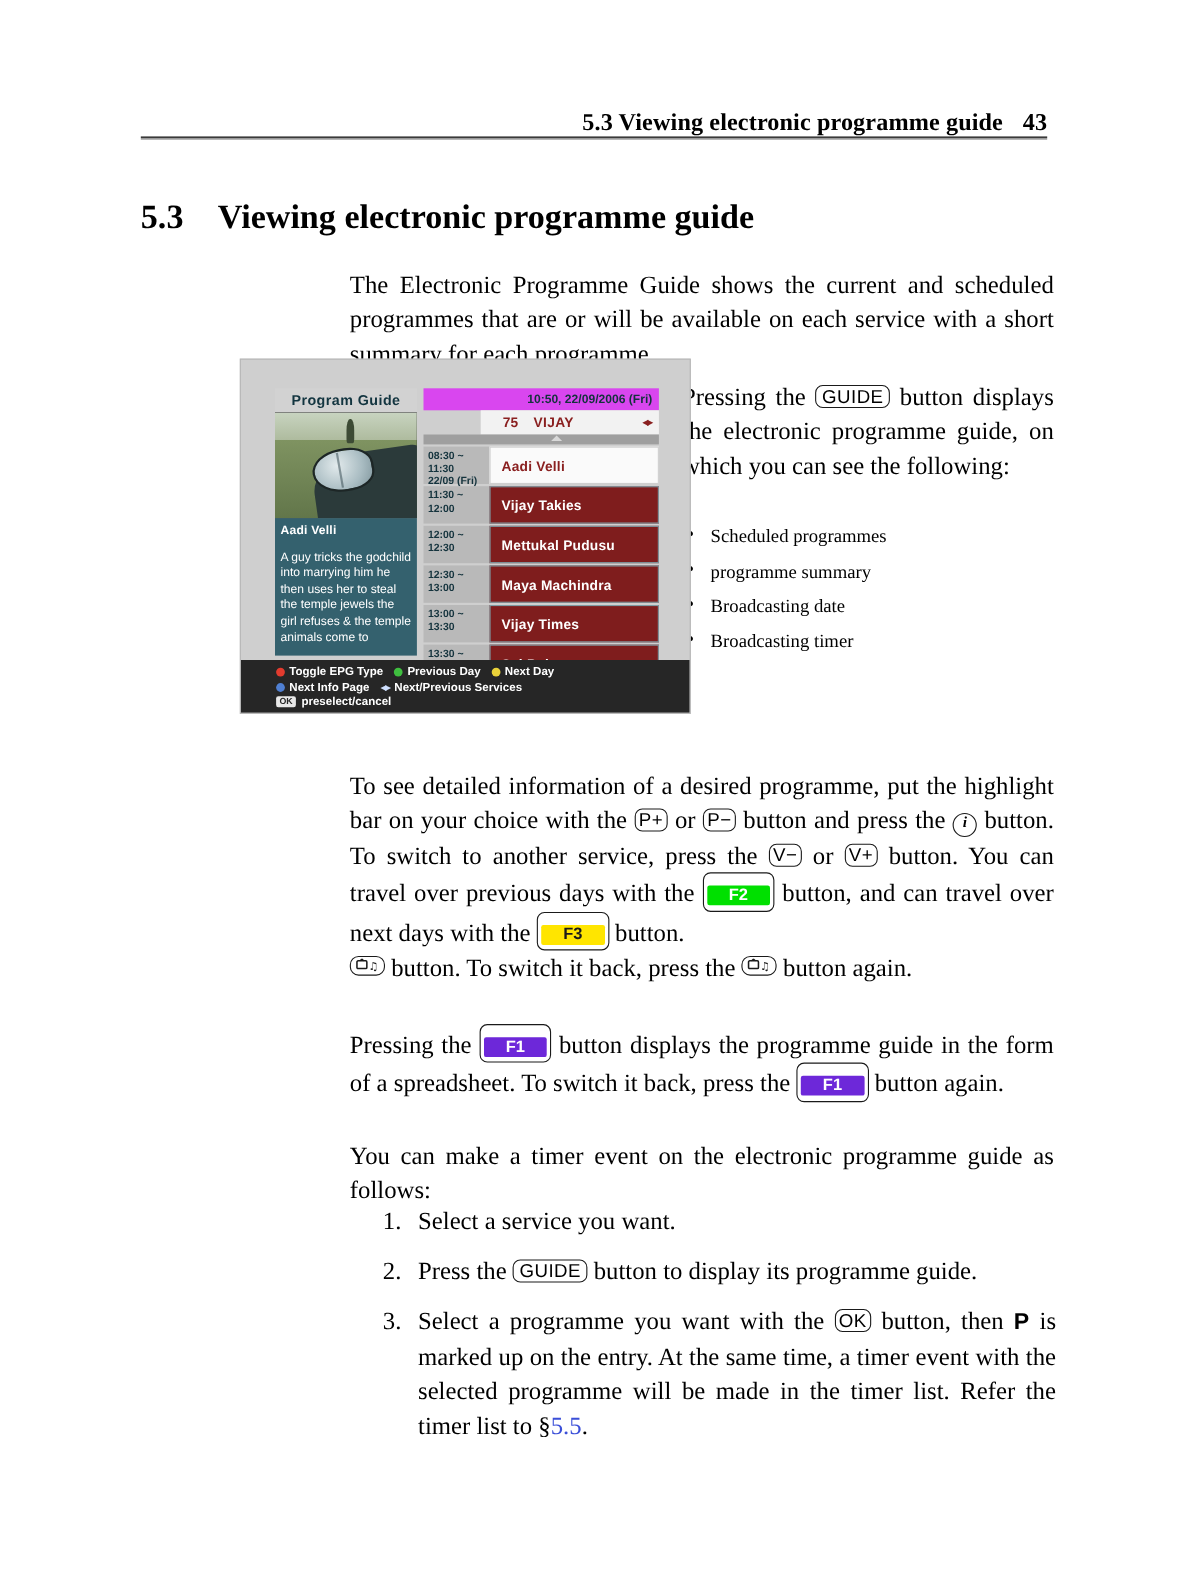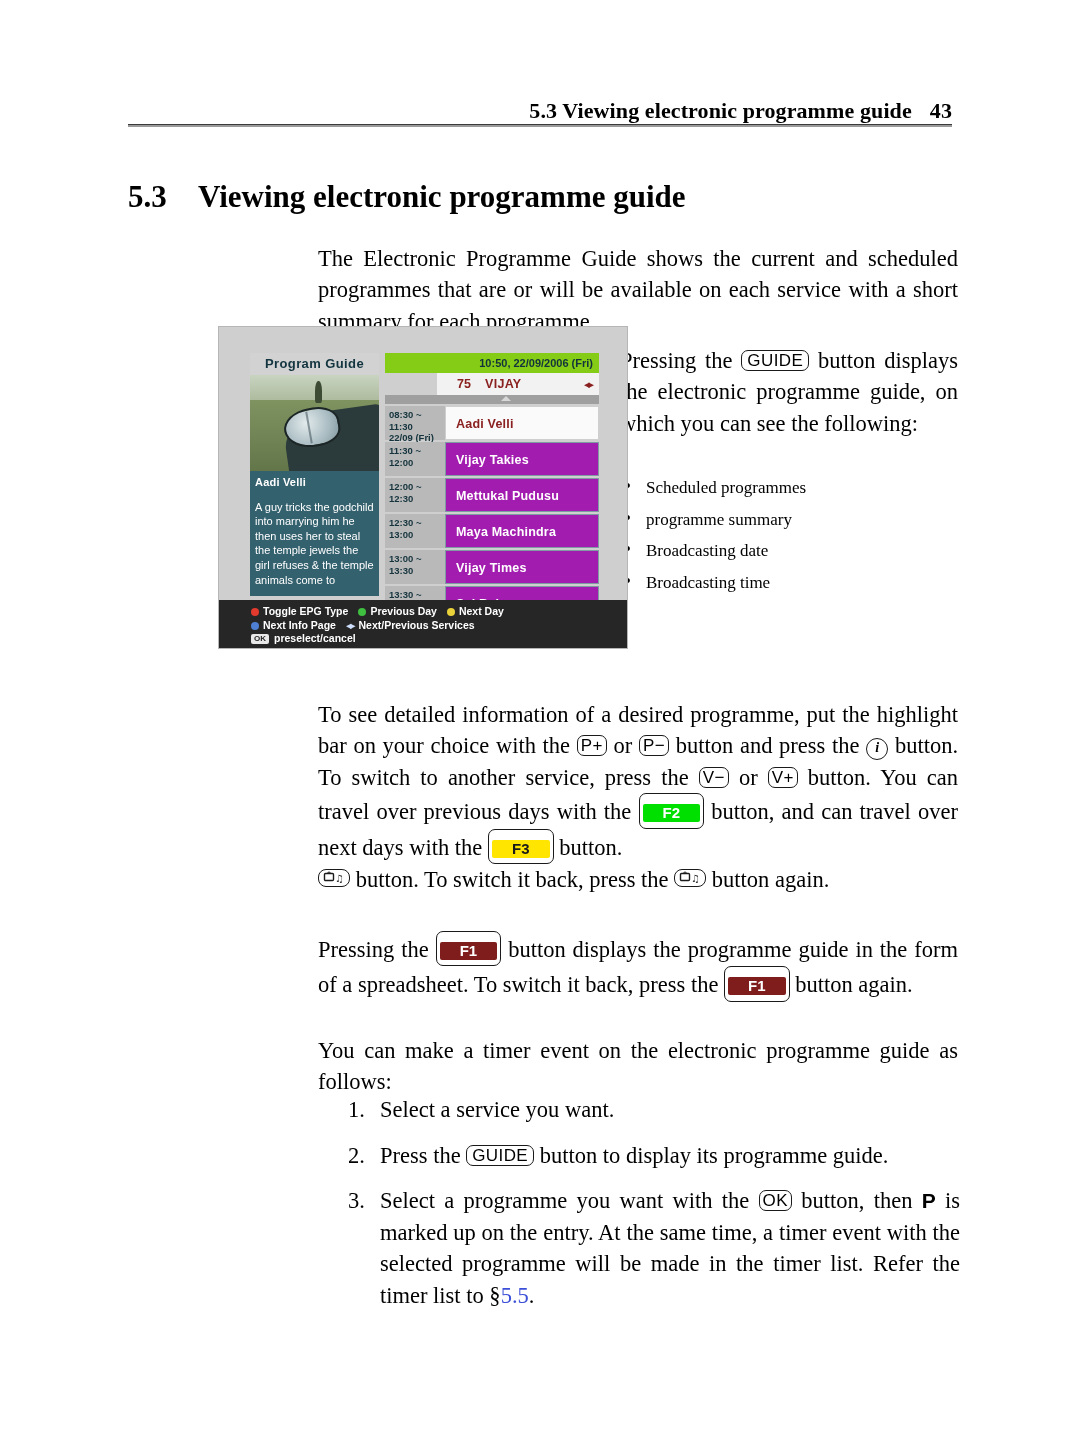--- a/index.html
+++ b/index.html
@@ -172,21 +172,21 @@
     display: inline-block;
     font-family: "Liberation Sans", sans-serif;
     font-weight: bold;
     font-size: 15px;
     line-height: 18px;
     padding: 0 20px;
     border-radius: 2px;
   }
   .chip-green { background: #00e000; color: #ffffff; }
   .chip-yellow{ background: #ffe500; color: #1a1a1a; }
-  .chip-red   { background: #7f1d1d; color: #ffffff; }
+  .chip-red   { background: #6d28d9; color: #ffffff; }
 
   .key-av {
     display: inline-block;
     border: 1.6px solid #1a1a1a;
     border-radius: 8px;
     padding: 1px 4px 0 4px;
     vertical-align: 1px;
     background: #fff;
     line-height: 0;
   }
@@ -282,21 +282,21 @@
   
   #epg-right {
     position: absolute;
     left: 166px;
     top: 26px;
     right: 28px;
     bottom: 52px;
   }
   #epg-clock {
     height: 20px;
-    background: #84cc16;
+    background: #d946ef;
     color: #13323c;
     font-size: 11px;
     font-weight: bold;
     text-align: right;
     line-height: 20px;
     padding-right: 6px;
     box-sizing: border-box;
   }
   #epg-service {
     height: 22px;
@@ -339,21 +339,21 @@
     color: #14333d;
     font-size: 9.5px;
     font-weight: bold;
     padding: 3px 0 0 4px;
     box-sizing: border-box;
     line-height: 11.5px;
     flex: 0 0 60px;
   }
   .epg-row .slot-name {
     flex: 1;
-    background: #a21caf;
+    background: #7f1d1d;
     color: #ffffff;
     font-size: 12.5px;
     font-weight: bold;
     line-height: 34px;
     padding-left: 10px;
     box-sizing: border-box;
     border: 1px solid #7e9aa2;
     letter-spacing: .2px;
   }
   .epg-row.current .slot-name {
@@ -425,21 +425,21 @@
 <p class="body-para" id="para-pressing">
   <span>Pressing the</span>
   <span class="key">GUIDE</span>
   <span>button displays the electronic programme guide, on which you can see the following:</span>
 </p>
 
 <ul id="bullet-list">
   <li><span>Scheduled programmes</span></li>
   <li><span>programme summary</span></li>
   <li><span>Broadcasting date</span></li>
-  <li><span>Broadcasting time</span></li>
+  <li><span>Broadcasting timer</span></li>
 </ul>
 
 <div id="epg-figure">
 
   <div id="epg-left">
     <div id="epg-left-title">Program Guide</div>
     <div id="epg-thumb">
       <div class="sky"></div>
       <div class="grass"></div>
       <div class="tree"></div>

